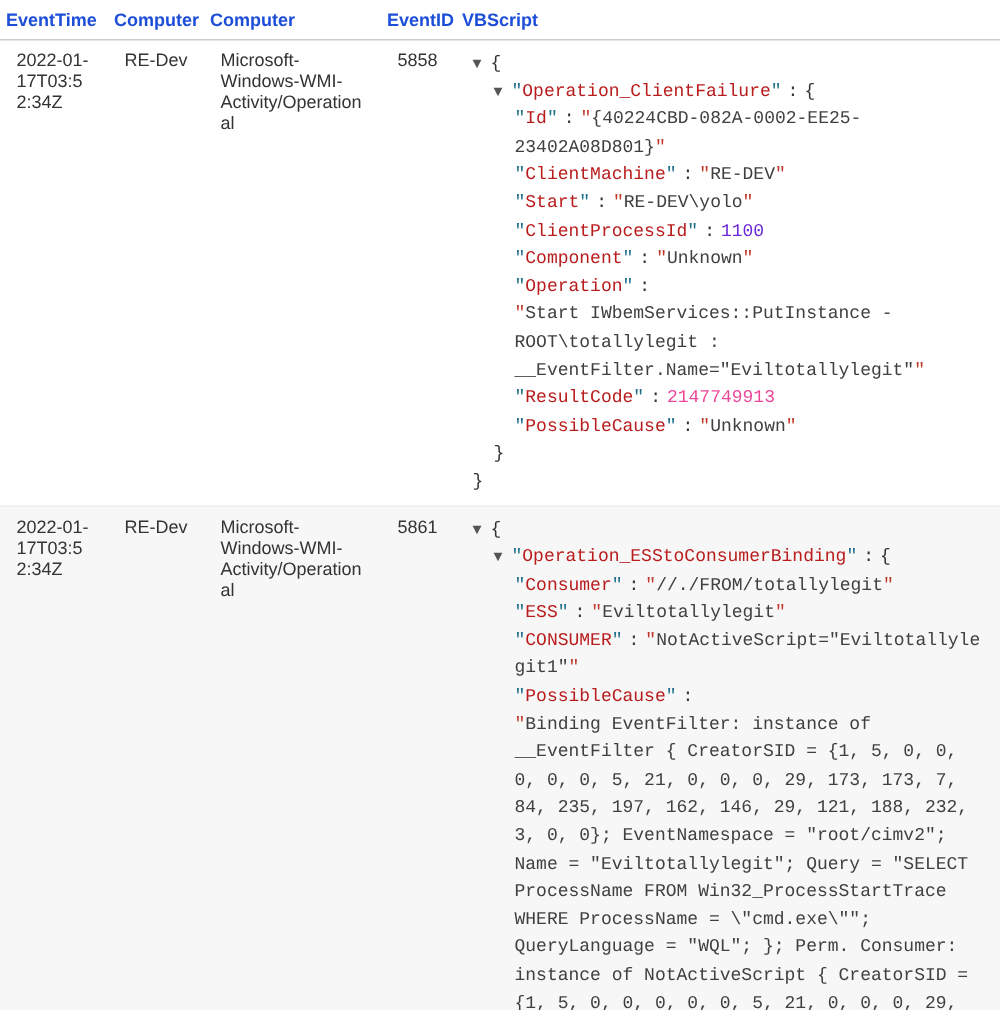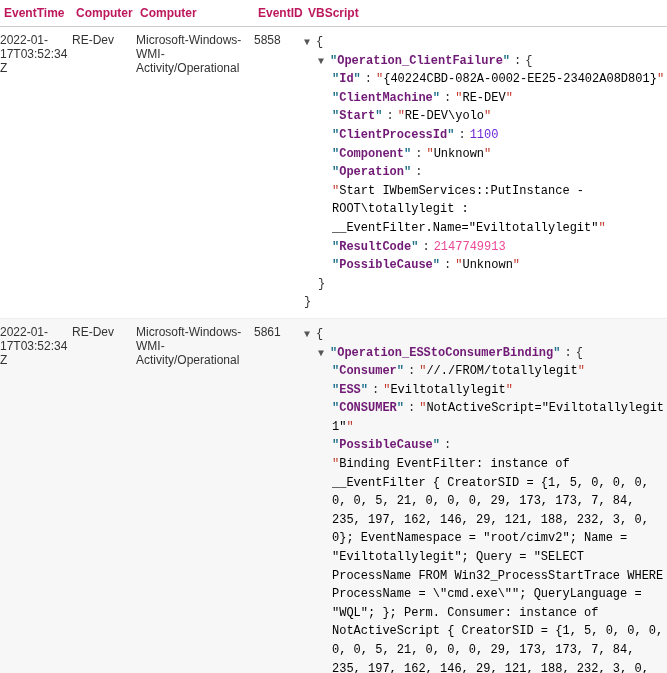--- a/index.html
+++ b/index.html
@@ -15,26 +15,26 @@
   table {
     border-collapse: collapse;
     width: 100%;
     table-layout: fixed;
   }
   th {
     text-align: left;
     font-weight: bold;
     padding: 6px 4px;
     font-size: 12px;
-    color: #be185d;
+    color: #1d4ed8;
     border-bottom: 1px solid #ccc;
     vertical-align: top;
   }
   td {
-    padding: 6px 0;
+    padding: 6px 11px;
     vertical-align: top;
     border-bottom: 1px solid #eee;
     font-size: 12px;
     word-wrap: break-word;
     overflow-wrap: break-word;
   }
   tr:nth-child(even) td.datacell { background: #f7f7f7; }
   tr:nth-child(odd) td.datacell { background: #fff; }
   .col-time { width: 72px; }
   .col-comp { width: 64px; }
@@ -53,25 +53,25 @@
   .tog {
     display: inline-block;
     width: 10px;
     color: #555;
     cursor: pointer;
     font-size: 10px;
     margin-right: 2px;
     user-select: none;
   }
   .brace { color: #333; }
-  .key { color: #701a75; font-weight: bold; } 
+  .key { color: #b91c1c; } 
   .key-wrap::before { content: '"'; color: #1f6f8b; }
   .key-wrap::after { content: '"'; color: #1f6f8b; }
   .colon { color: #333; padding: 0 4px; }
-  .str { color: #000000; } 
+  .str { color: #404040; } 
   .str::before { content: '"'; color: #c0392b; }
   .str::after { content: '"'; color: #c0392b; }
   .num-blue { color: #6d28d9; }
   .num-green { color: #ec4899; }
 </style>
 </head>
 <body>
 
 <table>
   <colgroup>

